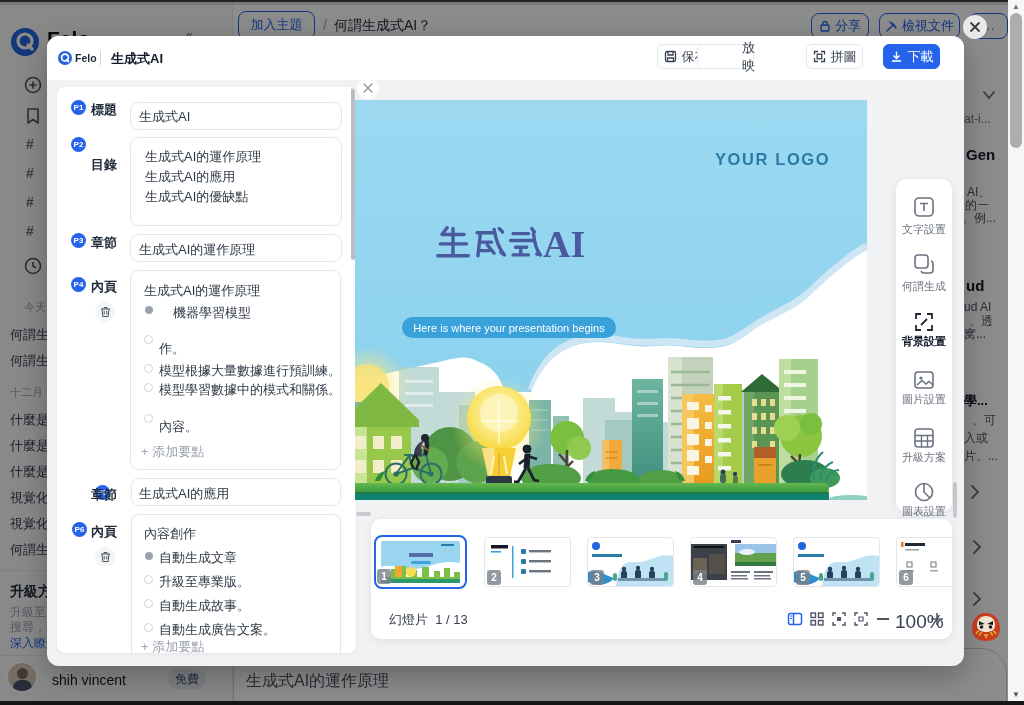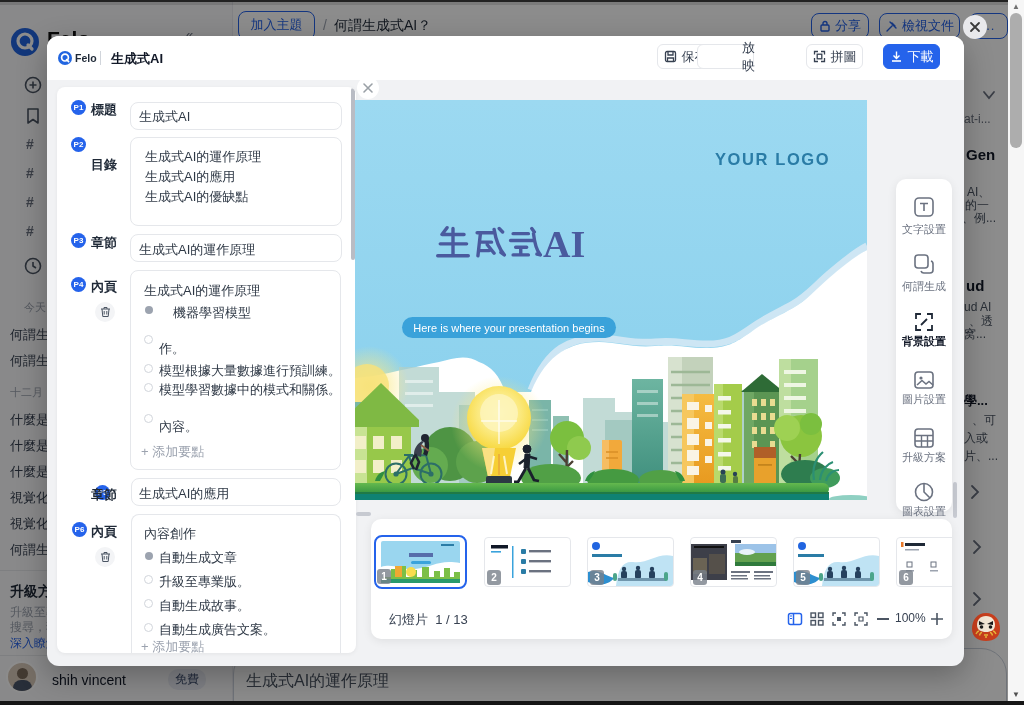--- a/index.html
+++ b/index.html
@@ -666,21 +666,21 @@
       </svg>
     <svg class="a" style="left:482px;top:92px" width="16" height="16" viewBox="0 0 16 16">
         <g fill="none" stroke="#4b5563" stroke-width="1.4">
           <path d="M5 2 H2 V5 M11 2 H14 V5 M2 11 V14 H5 M14 11 V14 H11"></path>
         </g>
         <g fill="none" stroke="#4b5563" stroke-width="1.2">
           <path d="M6 6 h4 v4 h-4 Z"></path>
         </g>
       </svg>
     <div class="a" style="left:506px;top:99px;width:12px;height:2px;background:#4b5563;"></div>
-    <div class="tx" style="left:524px;top:92px;font-size:12px;color:#374151;">100%</div>
+    <div class="tx" style="left:524px;top:92px;font-size:19px;color:#374151;">100%</div>
     <svg class="a" style="left:558px;top:92px" width="16" height="16" viewBox="0 0 16 16">
         <path d="M8 2 V14 M2 8 H14" stroke="#4b5563" stroke-width="1.6"></path>
       </svg>
   </div>
 </div>
 <div class="a" style="left:963px;top:15px;width:24px;height:24px;border-radius:50%;background:#e9e9ec;">
   <svg width="24" height="24" viewBox="0 0 24 24">
       <path d="M8 8 L16 16 M16 8 L8 16" stroke="#3a3a3a" stroke-width="1.8" stroke-linecap="round"></path>
     </svg>
 </div>

